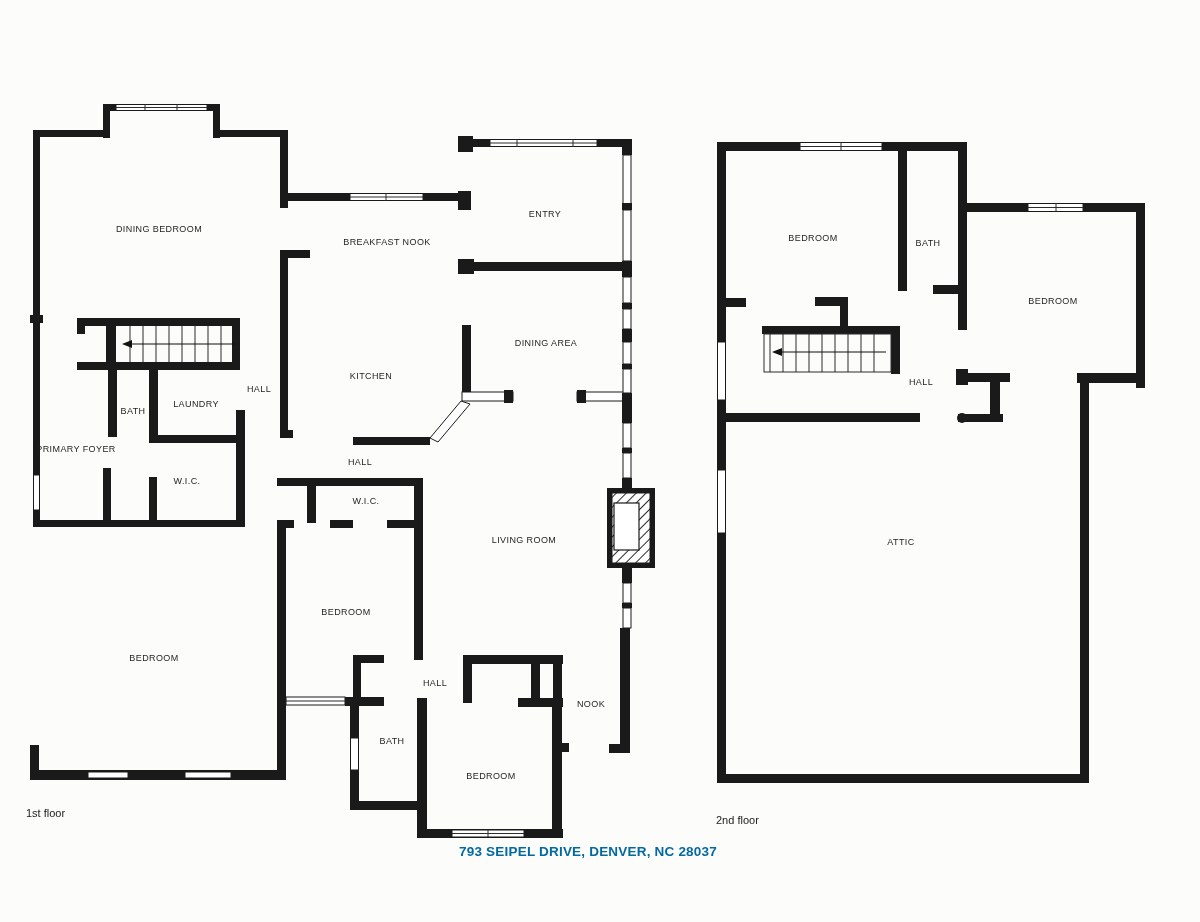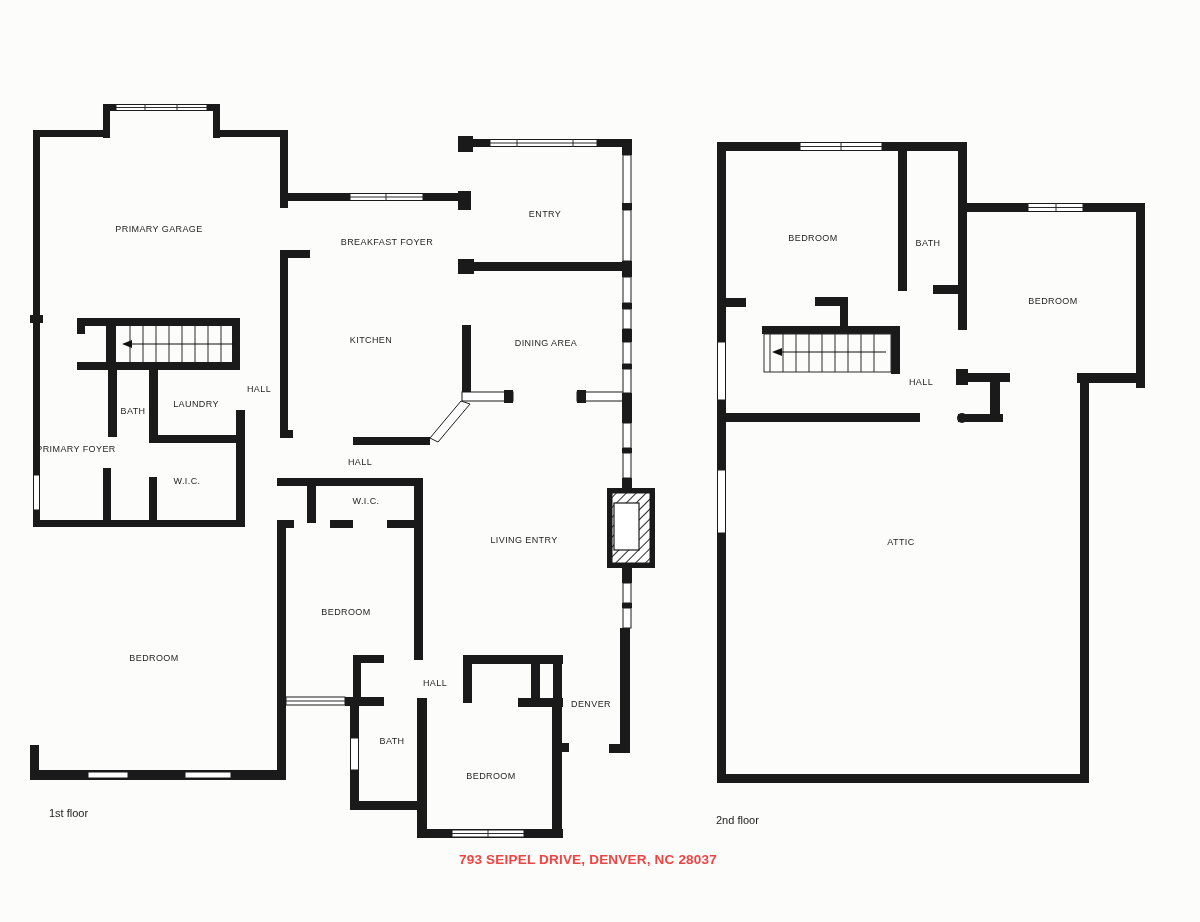--- a/index.html
+++ b/index.html
@@ -28,24 +28,23 @@
     position:absolute;
     font-size:11px;
     color:#222;
     white-space:nowrap;
   }
   .address-caption{
     position:absolute;
     transform:translateX(-50%);
     font-size:13.5px;
     font-weight:bold;
-    color:#ef4444;
+    color:#0369a1;
     letter-spacing:.2px;
     white-space:nowrap;
-    margin-top:8px;
   }
   .wall{fill:#1a1a1a;}
   .win{fill:#ffffff;stroke:#1a1a1a;stroke-width:1;}
   .thin{stroke:#2b2b2b;stroke-width:1;fill:none;}
   .arrowline{stroke:#111;stroke-width:1.2;fill:none;}
   .arrowhead{fill:#111;}
   .firebox{fill:#fff;stroke:#1a1a1a;stroke-width:1.2;}
 </style>
 </head>
 <body>
@@ -256,42 +255,42 @@
 
     <rect class="wall" x="717" y="413" width="203" height="9"></rect>
     <circle cx="962" cy="418" r="5" fill="#1a1a1a"></circle>
     <rect class="wall" x="958" y="414" width="45" height="8"></rect>
     <rect class="wall" x="956" y="369" width="12" height="16"></rect>
     <rect class="wall" x="958" y="373" width="52" height="9"></rect>
     <rect class="wall" x="990" y="373" width="10" height="49"></rect>
   </g>
 </svg>
 
-  <div class="room-label" style="left:159px;top:229px">PRIMARY GARAGE</div>
-  <div class="room-label" style="left:387px;top:242px">BREAKFAST FOYER</div>
+  <div class="room-label" style="left:159px;top:229px">DINING BEDROOM</div>
+  <div class="room-label" style="left:387px;top:242px">BREAKFAST NOOK</div>
   <div class="room-label" style="left:545px;top:214px">ENTRY</div>
-  <div class="room-label" style="left:371px;top:340px">KITCHEN</div>
+  <div class="room-label" style="left:371px;top:376px">KITCHEN</div>
   <div class="room-label" style="left:546px;top:343px">DINING AREA</div>
   <div class="room-label" style="left:259px;top:389px">HALL</div>
   <div class="room-label" style="left:133px;top:411px">BATH</div>
   <div class="room-label" style="left:196px;top:404px">LAUNDRY</div>
   <div class="room-label" style="left:76px;top:449px">PRIMARY FOYER</div>
   <div class="room-label" style="left:187px;top:481px">W.I.C.</div>
   <div class="room-label" style="left:360px;top:462px">HALL</div>
   <div class="room-label" style="left:366px;top:501px">W.I.C.</div>
-  <div class="room-label" style="left:524px;top:540px">LIVING ENTRY</div>
+  <div class="room-label" style="left:524px;top:540px">LIVING ROOM</div>
   <div class="room-label" style="left:346px;top:612px">BEDROOM</div>
   <div class="room-label" style="left:154px;top:658px">BEDROOM</div>
   <div class="room-label" style="left:435px;top:683px">HALL</div>
-  <div class="room-label" style="left:591px;top:704px">DENVER</div>
+  <div class="room-label" style="left:591px;top:704px">NOOK</div>
   <div class="room-label" style="left:392px;top:741px">BATH</div>
   <div class="room-label" style="left:491px;top:776px">BEDROOM</div>
 
   <div class="room-label" style="left:813px;top:238px">BEDROOM</div>
   <div class="room-label" style="left:928px;top:243px">BATH</div>
   <div class="room-label" style="left:1053px;top:301px">BEDROOM</div>
   <div class="room-label" style="left:921px;top:382px">HALL</div>
   <div class="room-label" style="left:901px;top:542px">ATTIC</div>
 
-  <div class="floor-caption" style="left:49px;top:807px">1st floor</div>
+  <div class="floor-caption" style="left:26px;top:807px">1st floor</div>
   <div class="floor-caption" style="left:716px;top:814px">2nd floor</div>
   <div class="address-caption" style="left:588px;top:844px">793 SEIPEL DRIVE, DENVER, NC 28037</div>
 </div>
 
 </body></html>

